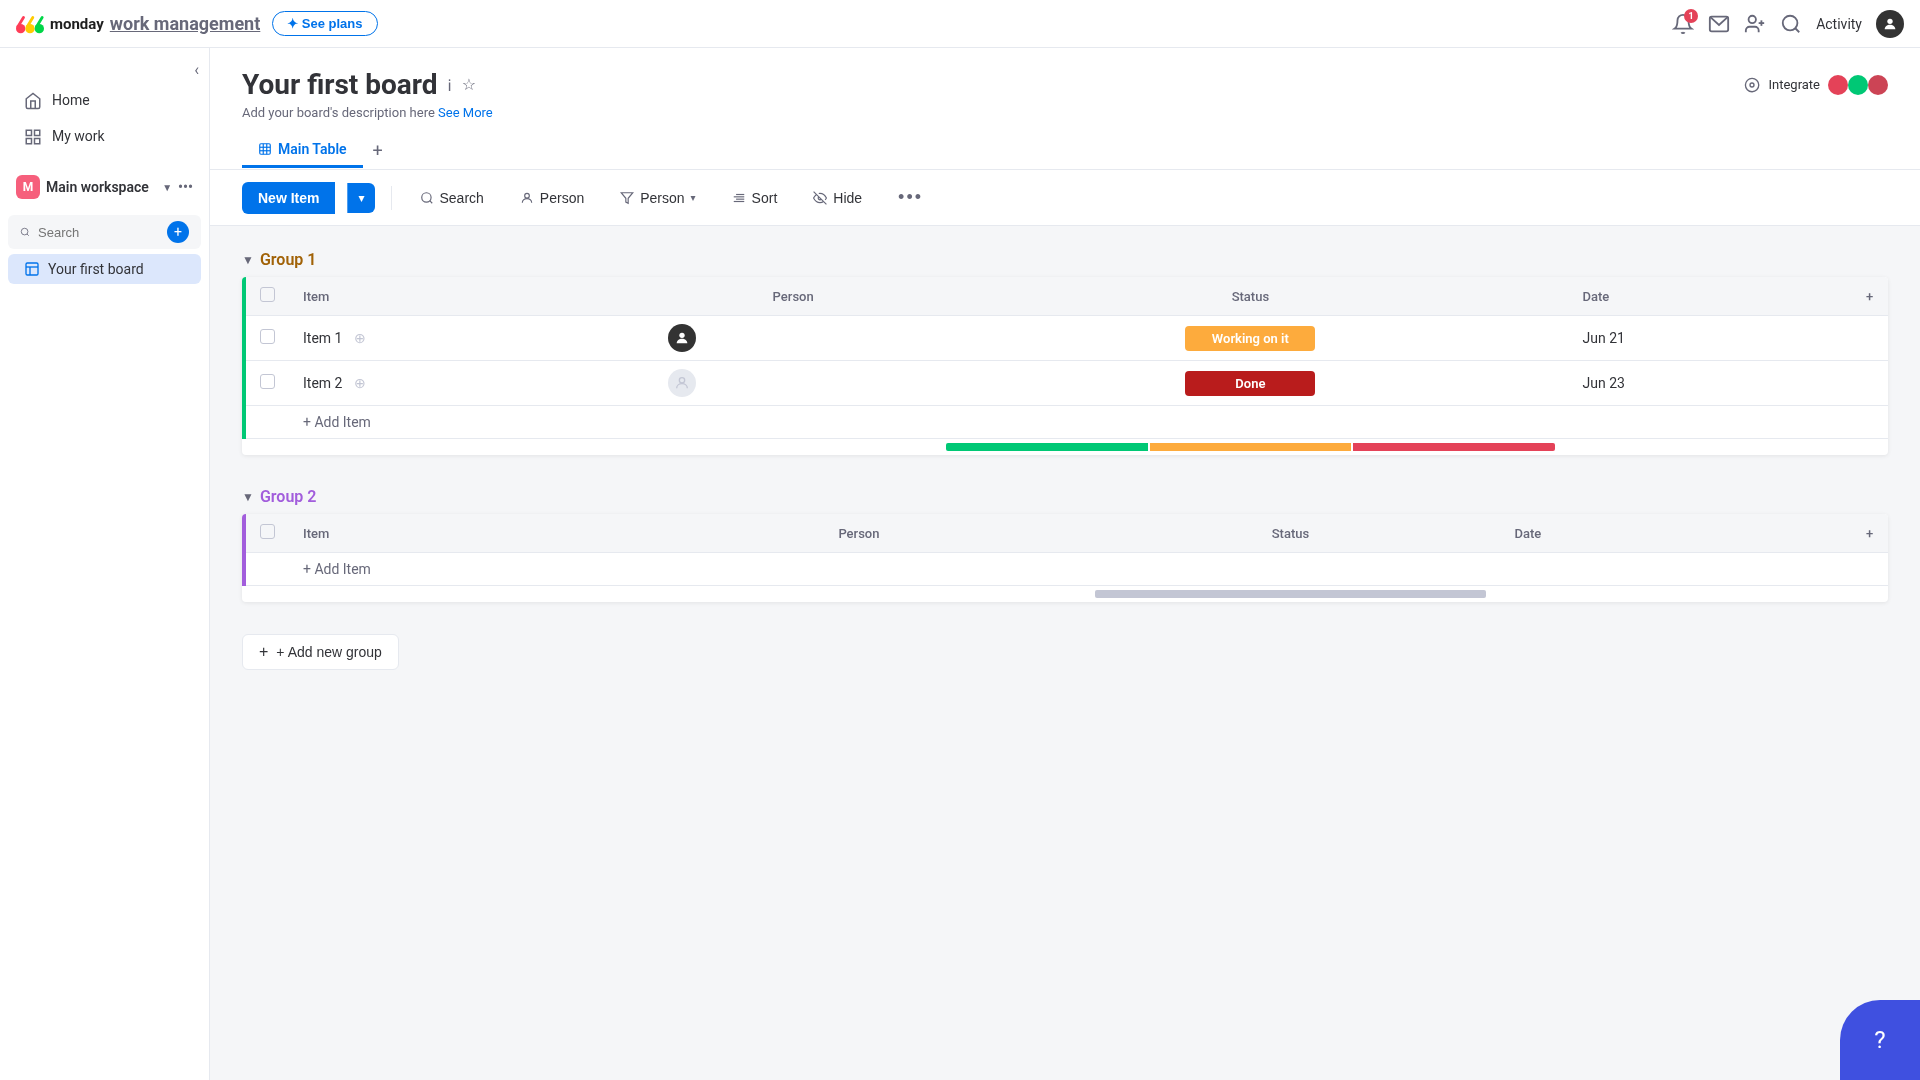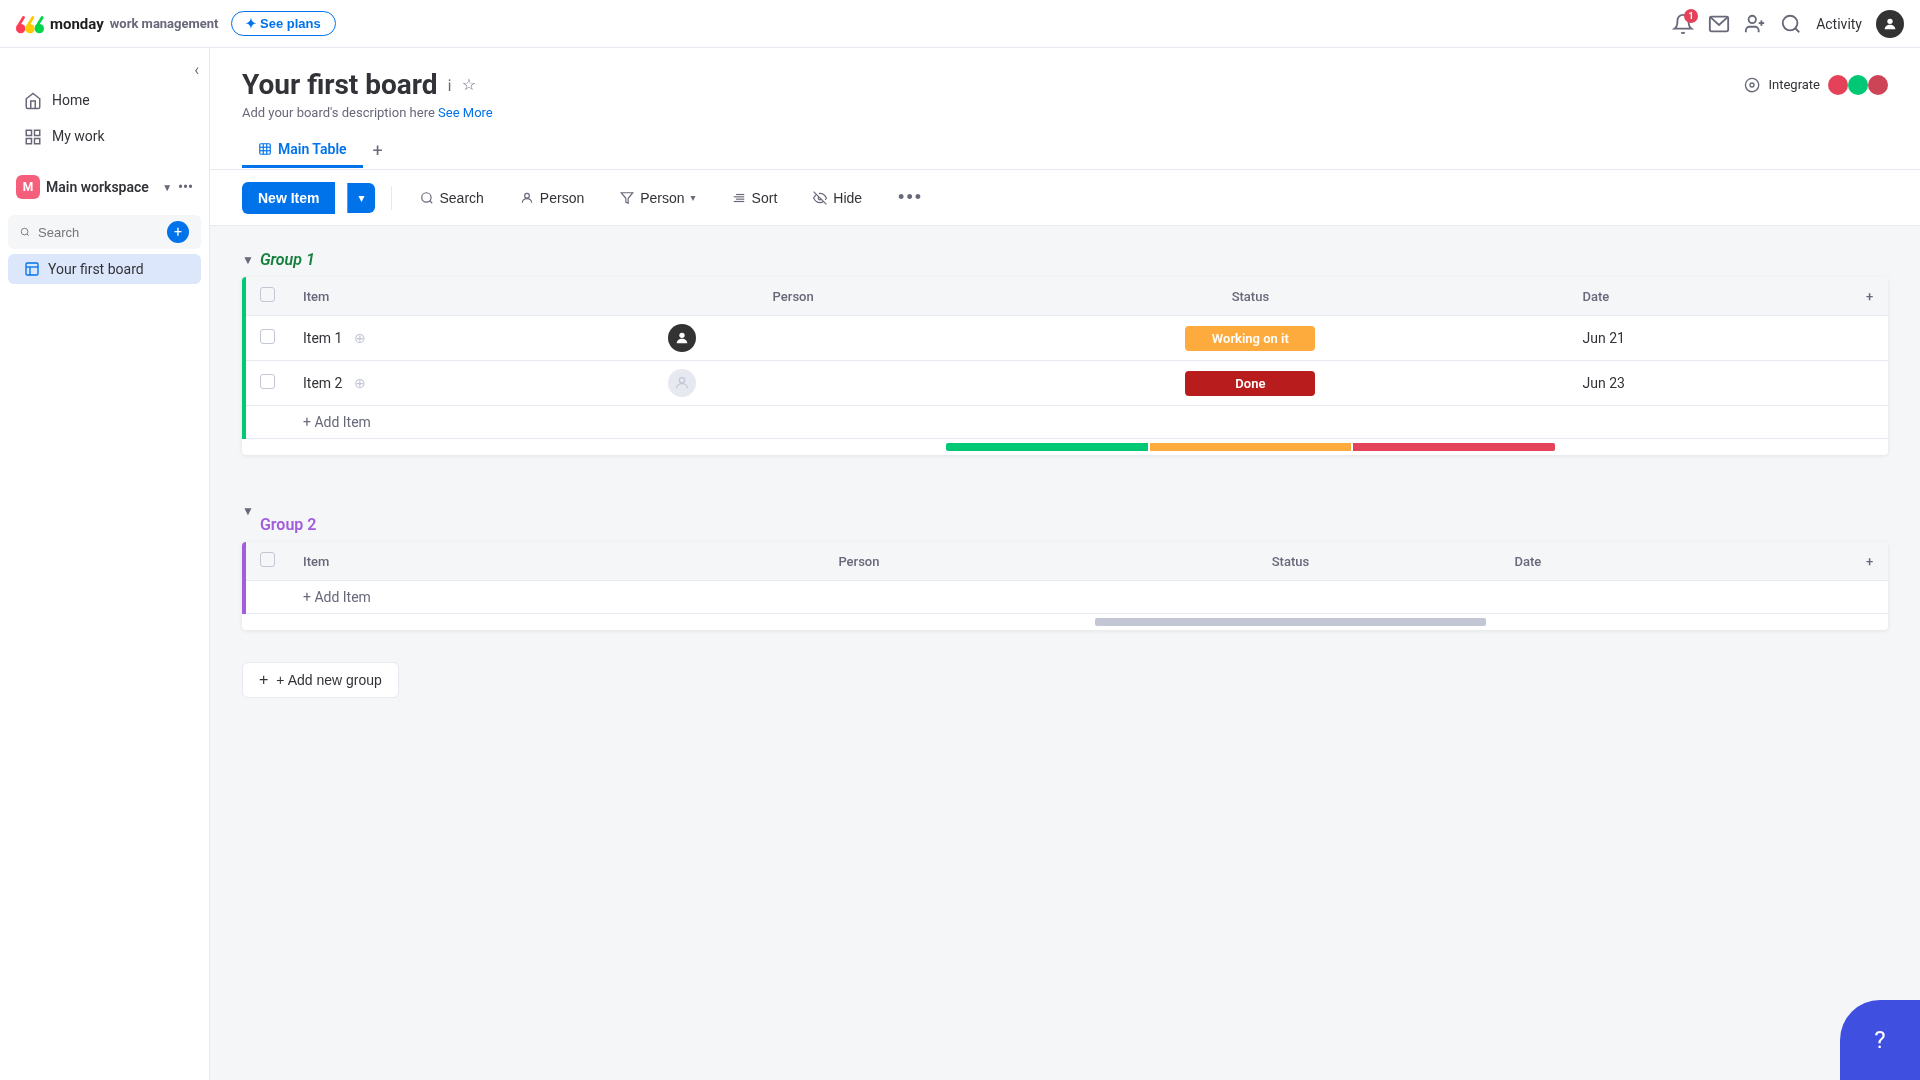--- a/index.html
+++ b/index.html
@@ -57,22 +57,22 @@
     .toolbar-separator { width: 1px; height: 24px; background: #e6e9ef; margin: 0 4px; }
 
     
     .board-content { flex: 1; overflow-y: auto; padding: 24px 32px; background: #f5f6f8; }
 
     
     .group { margin-bottom: 32px; }
     .group-header { display: flex; align-items: center; gap: 6px; margin-bottom: 8px; }
     .group-collapse { color: #676879; cursor: pointer; font-size: 12px; }
     .group-title { font-size: 16px; font-weight: 600; cursor: pointer; }
-    .group-title.green { color: #15803d; font-style: italic; }
-    .group-title.purple { color: #a25ddc; margin-top: 28px; }
+    .group-title.green { color: #a16207; }
+    .group-title.purple { color: #a25ddc; }
 
     
     .board-table { width: 100%; border-collapse: collapse; background: #fff; border-radius: 4px; overflow: hidden; box-shadow: 0 1px 4px rgba(0,0,0,0.08); }
     .board-table th { font-size: 13px; font-weight: 500; color: #676879; padding: 10px 14px; background: #f5f6f8; border-bottom: 1px solid #e6e9ef; text-align: left; }
     .board-table td { font-size: 14px; color: #323338; padding: 8px 14px; border-bottom: 1px solid #e6e9ef; }
     .board-table tr:last-child td { border-bottom: none; }
     .group1-border { border-left: 4px solid #00c875; }
     .group2-border { border-left: 4px solid #a25ddc; }
     .checkbox-col { width: 36px; }
     .cb { width: 15px; height: 15px; border: 1.5px solid #c3c6d4; border-radius: 3px; cursor: pointer; display: inline-block; }
@@ -102,21 +102,21 @@
   <div class="topbar-logo">
     <svg class="logo-icon" viewBox="0 0 30 30" fill="none">
       <circle cx="5" cy="20" r="5" fill="#ff3d57"></circle>
       <circle cx="15" cy="20" r="5" fill="#ffcb00"></circle>
       <circle cx="25" cy="20" r="5" fill="#00d647"></circle>
       <path d="M2 18 L8 8" stroke="#ff3d57" stroke-width="3" stroke-linecap="round"></path>
       <path d="M12 18 L18 8" stroke="#ffcb00" stroke-width="3" stroke-linecap="round"></path>
       <path d="M22 18 L28 8" stroke="#00d647" stroke-width="3" stroke-linecap="round"></path>
     </svg>
     <span style="font-weight:700;color:#1f1f1f;">monday</span>
-    <span style="color:#676879;font-size:13px;">work management</span>
+    <span style="color:#676879;font-size:18px;text-decoration:underline;">work management</span>
   </div>
   <button class="see-plans-btn">✦ See plans</button>
   <div class="topbar-right">
     <div class="topbar-icon" style="position:relative;">
       <svg width="22" height="22" viewBox="0 0 24 24" fill="none" stroke="#676879" stroke-width="2">
           <path d="M18 8A6 6 0 0 0 6 8c0 7-3 9-3 9h18s-3-2-3-9"></path>
           <path d="M13.73 21a2 2 0 0 1-3.46 0"></path>
         </svg>
       <span class="notif-badge">1</span>
     </div>

